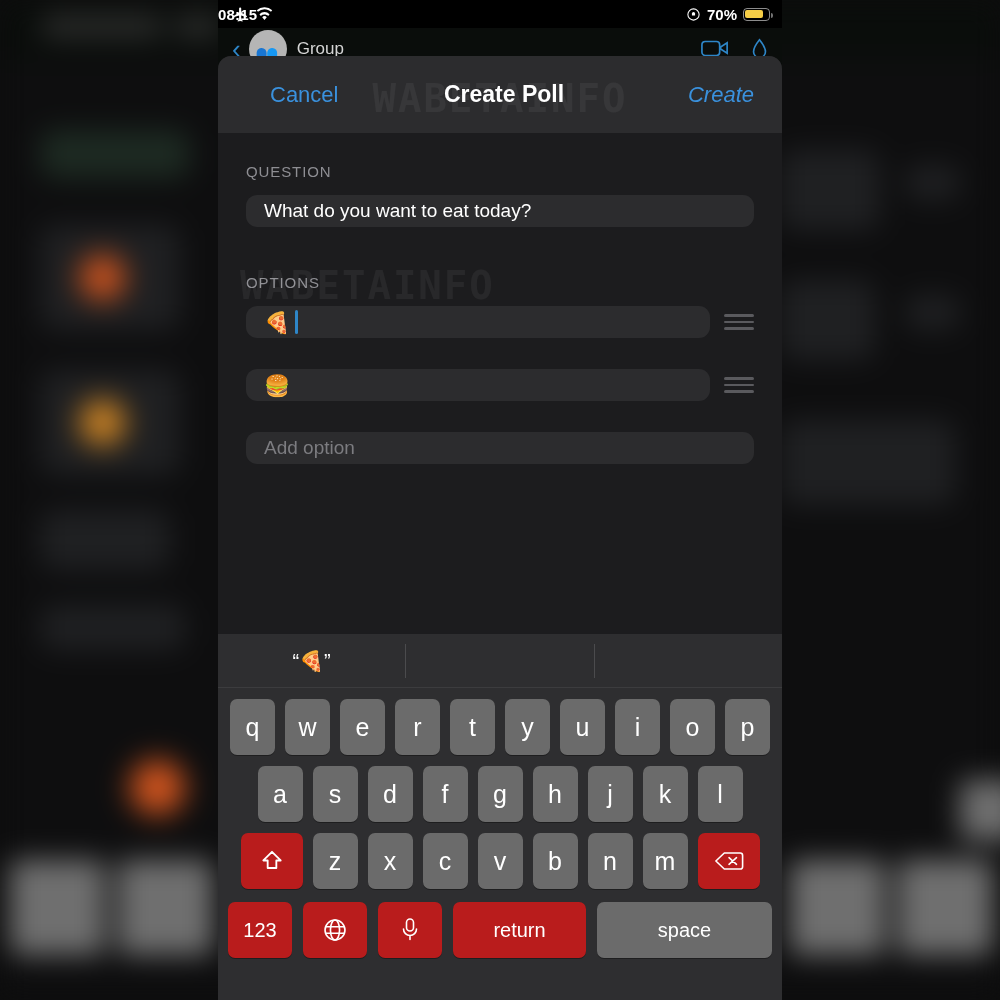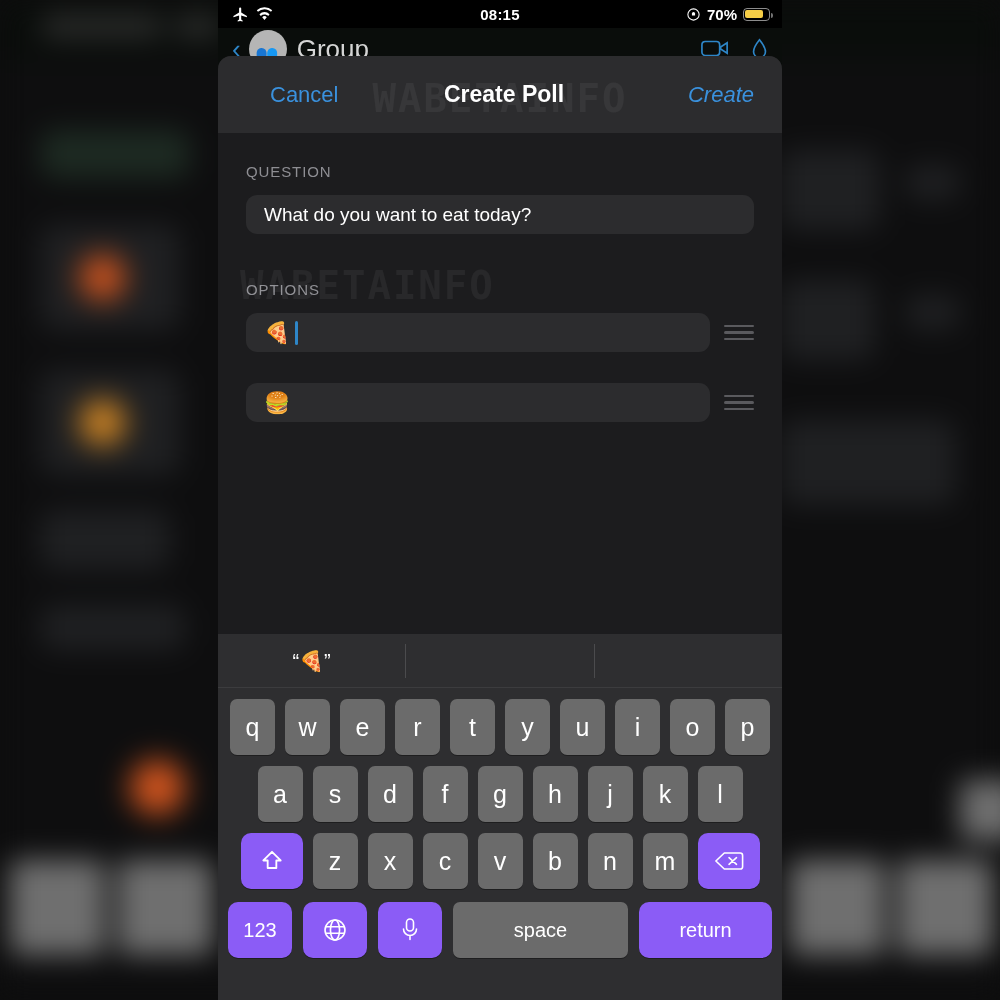--- a/index.html
+++ b/index.html
@@ -42,21 +42,21 @@
     position: absolute; left: 218px; top: 0; width: 564px; height: 1000px;
     background: #000; overflow: hidden;
   }
   .statusbar {
     position: relative; height: 28px; width: 100%;
     display: flex; align-items: center;
     color: #fff; font-size: 15px; font-weight: 600;
     background: #000;
   }
   .sb-left { position: absolute; left: 14px; display: flex; align-items: center; gap: 7px; }
-  .sb-center { position: absolute; left: 0; right: 0; text-align: center; letter-spacing: .2px; }
+  .sb-center { position: absolute; left: 0; right: 0; text-align: left; letter-spacing: .2px; }
   .sb-right { position: absolute; right: 12px; display: flex; align-items: center; gap: 6px; }
   .batt {
     position: relative; width: 27px; height: 13px;
     border: 1.4px solid rgba(255,255,255,.55); border-radius: 4px;
   }
   .batt::after {
     content: ""; position: absolute; right: -4px; top: 4px;
     width: 2px; height: 5px; border-radius: 0 2px 2px 0;
     background: rgba(255,255,255,.45);
   }
@@ -71,21 +71,21 @@
     display: flex; align-items: center; padding: 0 14px;
     color: #e7e7e7;
   }
   .ch-back { color: #2e86c8; font-size: 26px; line-height: 1; margin-right: 8px; }
   .ch-avatar {
     width: 38px; height: 38px; border-radius: 50%;
     background: #b5b5b5; margin-right: 10px;
     display:flex; align-items:flex-end; justify-content:center;
   }
   .ch-avatar span { font-size: 19px; color: #7a7a7a; padding-bottom: 2px; }
-  .ch-title { font-size: 26px; color: #d5d5d5; }
+  .ch-title { font-size: 17px; color: #d5d5d5; }
   .ch-actions { margin-left: auto; display: flex; gap: 22px; color: #2e86c8; }
 
   
   .sheet {
     position: absolute; left: 0; top: 56px; width: 564px; bottom: 0;
     background: #1c1c1e;
     border-radius: 13px 13px 0 0;
     overflow: hidden;
   }
   .navbar {
@@ -106,21 +106,21 @@
     font-size: 23px; font-weight: 700; color: #fff; z-index: 2;
   }
   .nav-right { margin-left: auto; font-style: italic; }
 
   .form { position: relative; padding: 30px 28px 0; }
   .section-label {
     font-size: 15px; letter-spacing: .9px; color: #8e8e93;
     text-transform: uppercase; margin-bottom: 15px;
   }
   .field {
-    height: 39px; border-radius: 11px; background: #2c2c2e;
+    height: 32px; border-radius: 11px; background: #2c2c2e;
     display: flex; align-items: center; padding: 0 18px;
     font-size: 19px; color: #fff;
   }
   .field.placeholder { color: #7c7c80; }
   .opt-row { display: flex; align-items: center; gap: 14px; margin-bottom: 31px; }
   .opt-row .field { flex: 1; }
   .opt-emoji { font-size: 21px; line-height: 1; }
   .caret {
     display: inline-block; width: 3px; height: 24px;
     background: #2e86c8; border-radius: 2px; margin-left: 5px;
@@ -154,21 +154,21 @@
   }
   .pslot + .pslot { border-left: 1px solid rgba(255,255,255,.14); }
   .krow { display: flex; justify-content: center; gap: 10px; margin-top: 11px; }
   .krow.r2 { padding: 0 29px; }
   .key {
     width: 45px; height: 56px; border-radius: 7px;
     background: #6b6b6b; color: #fff; font-size: 25px;
     display: flex; align-items: center; justify-content: center;
     box-shadow: 0 1px 0 rgba(0,0,0,.35);
   }
-  .key.dark { background: #8b5cf6; border-radius: 10px; }
+  .key.dark { background: #b91c1c; }
   .key.space { flex: 1; max-width: 216px; font-size: 20px; }
   .key.ret { width: 133px; font-size: 20px; }
   .krow.r4 { gap: 11px; padding: 0 10px; margin-top: 13px; }
   .krow.r4 .key.num { width: 64px; font-size: 20px; }
   .krow.r4 .key.ic { width: 64px; font-size: 24px; }
   .krow.r3 { padding: 0 10px; }
   .krow.r3 .key.mod { width: 62px; font-size: 24px; }
   svg { display: block; }
 </style>
 </head>
@@ -289,20 +289,21 @@
           <div class="field">
             <span class="opt-emoji">🍔</span>
           </div>
           <div class="handle">
               <i></i>
               <i></i>
               <i></i>
             </div>
         </div>
 
+        <div class="field placeholder">Add option</div>
       </div>
 
       <div class="keyboard">
         <div class="predict">
           <div class="pslot">“🍕”</div>
           <div class="pslot"></div>
           <div class="pslot"></div>
         </div>
 
         <div class="krow r1">
@@ -359,20 +360,20 @@
               <ellipse cx="12" cy="12" rx="4.2" ry="9.2"></ellipse>
               <path d="M3 9h18M3 15h18"></path>
             </svg>
           </div>
           <div class="key dark ic">
             <svg width="22" height="26" viewBox="0 0 20 26" fill="none" stroke="#fff" stroke-width="1.6">
               <rect x="6.5" y="2" width="7" height="12" rx="3.5"></rect>
               <path d="M3.5 12a6.5 6.5 0 0 0 13 0M10 18.5v4" stroke-linecap="round"></path>
             </svg>
           </div>
+          <div class="key dark ret">return</div>
           <div class="key space">space</div>
-          <div class="key dark ret">return</div>
         </div>
       </div>
 
     </div>
   </div>
 </div>
 
 </body></html>

